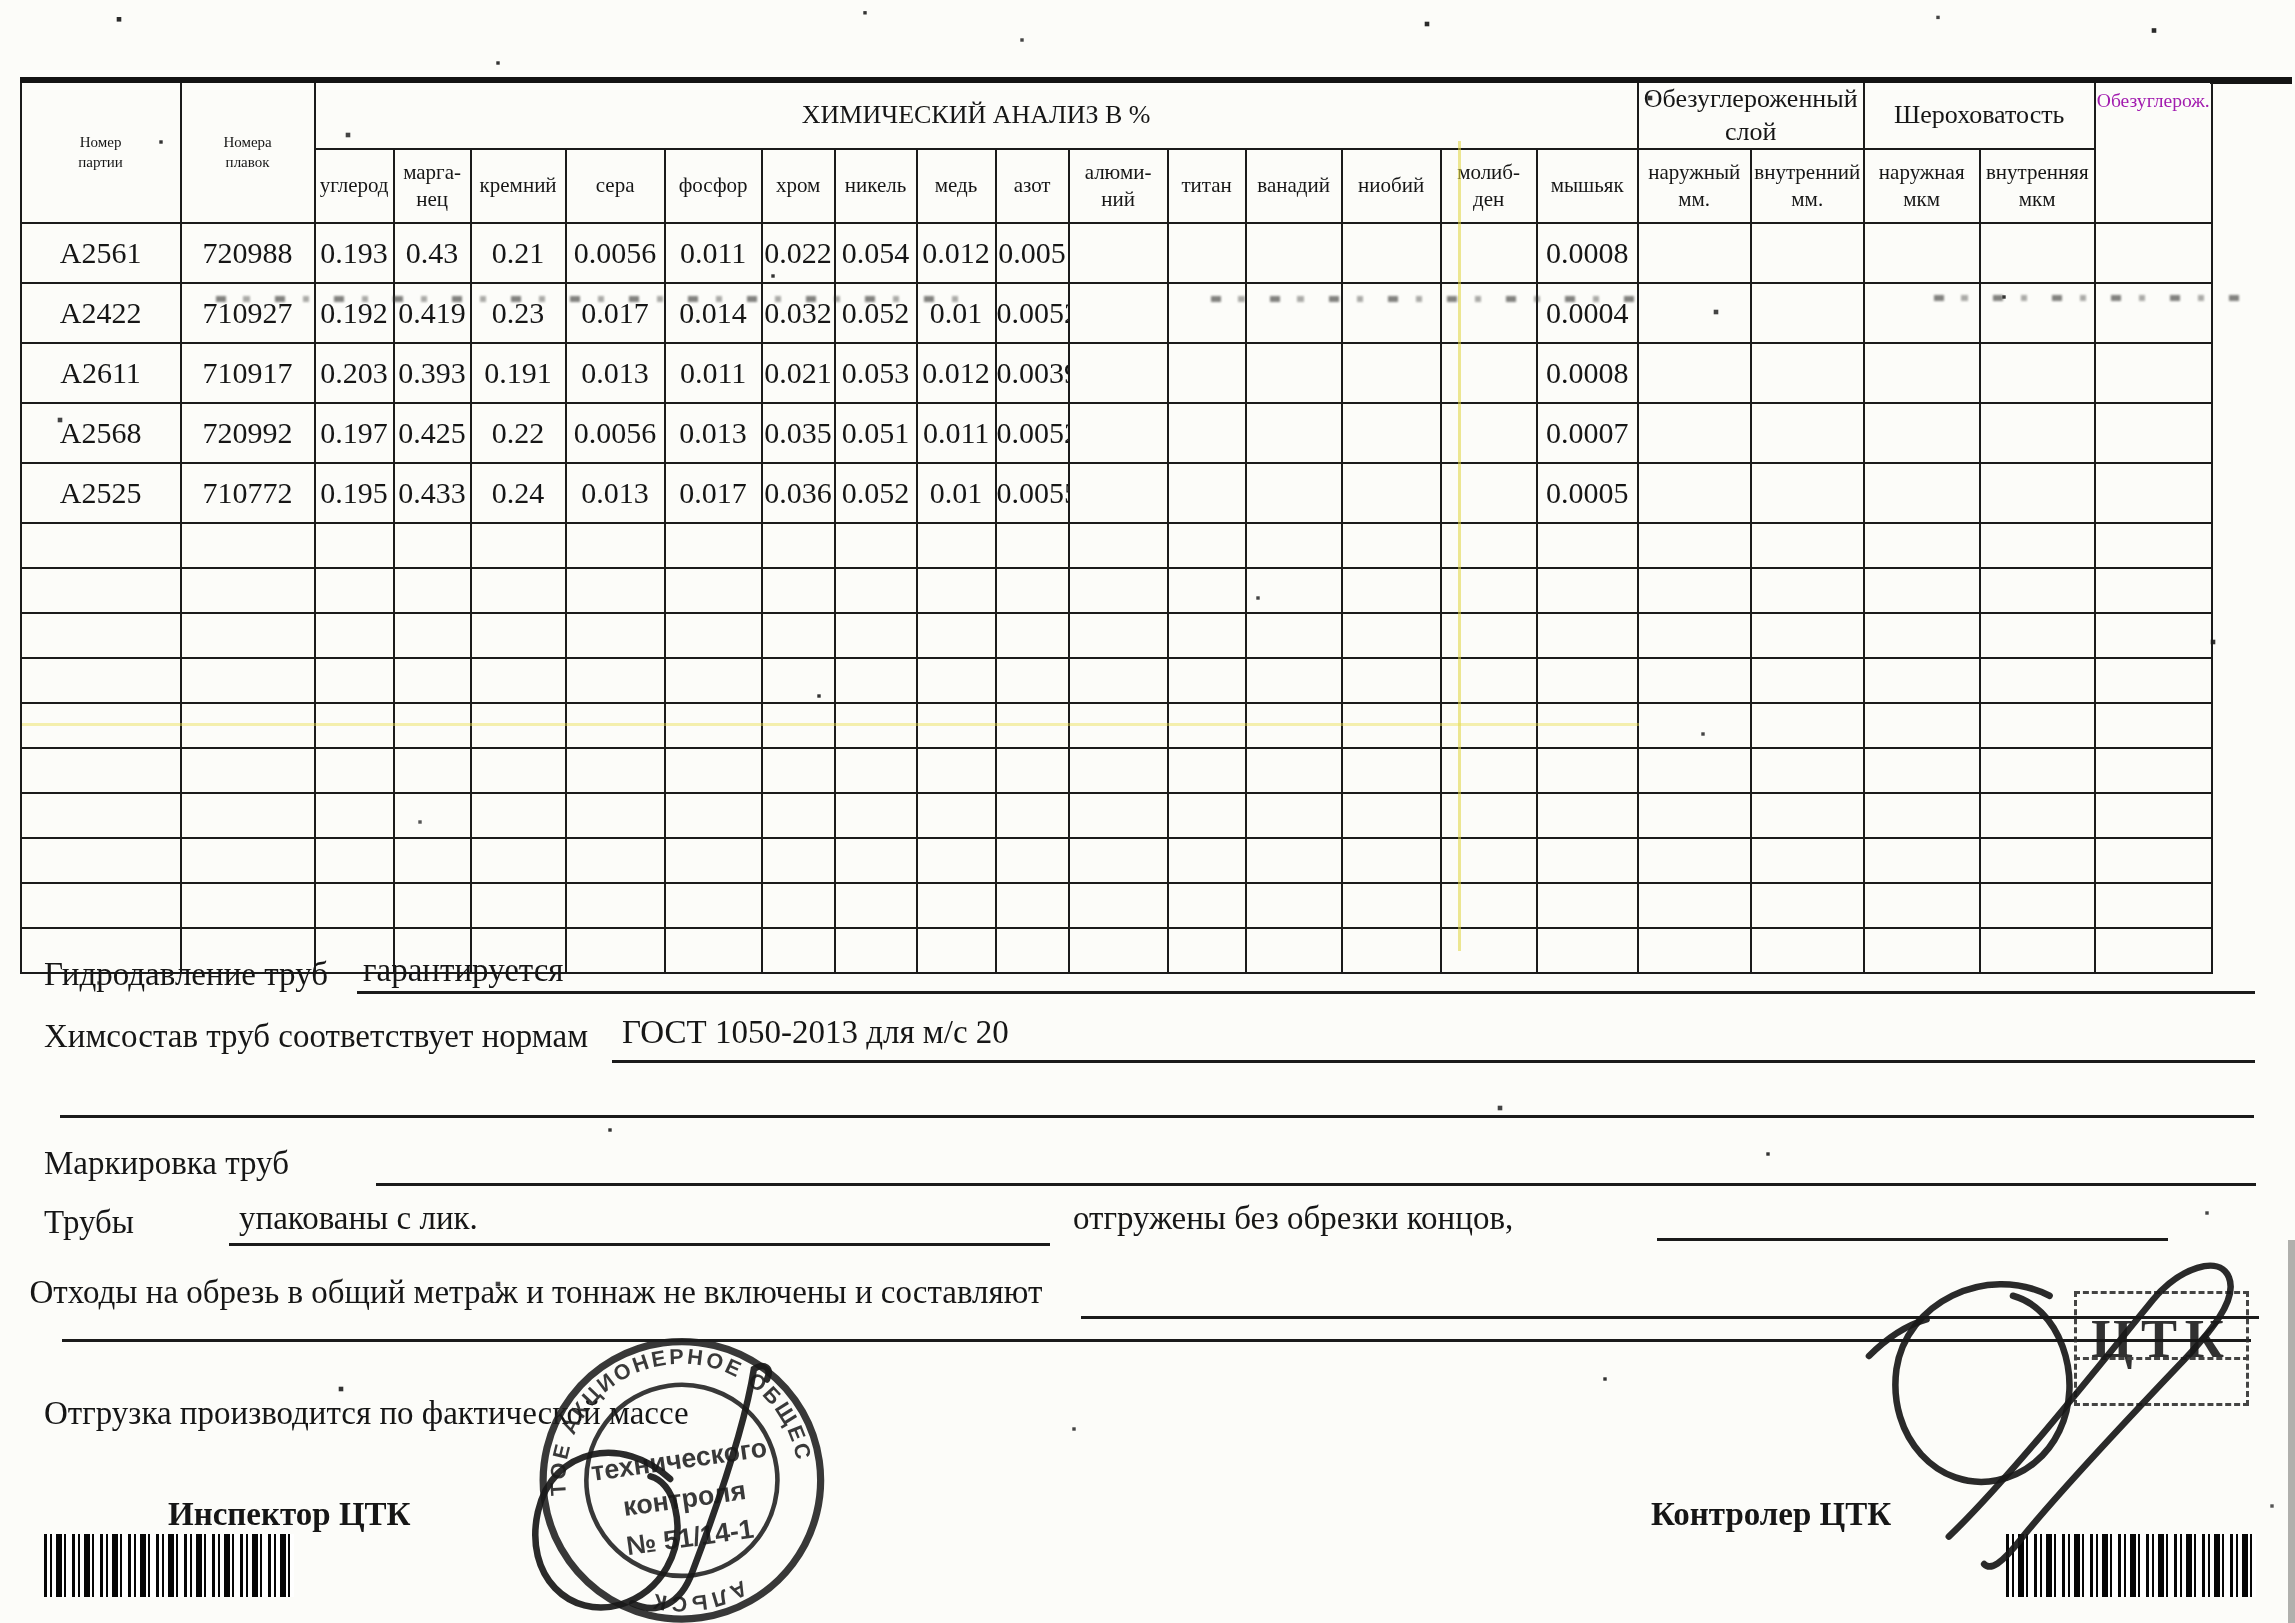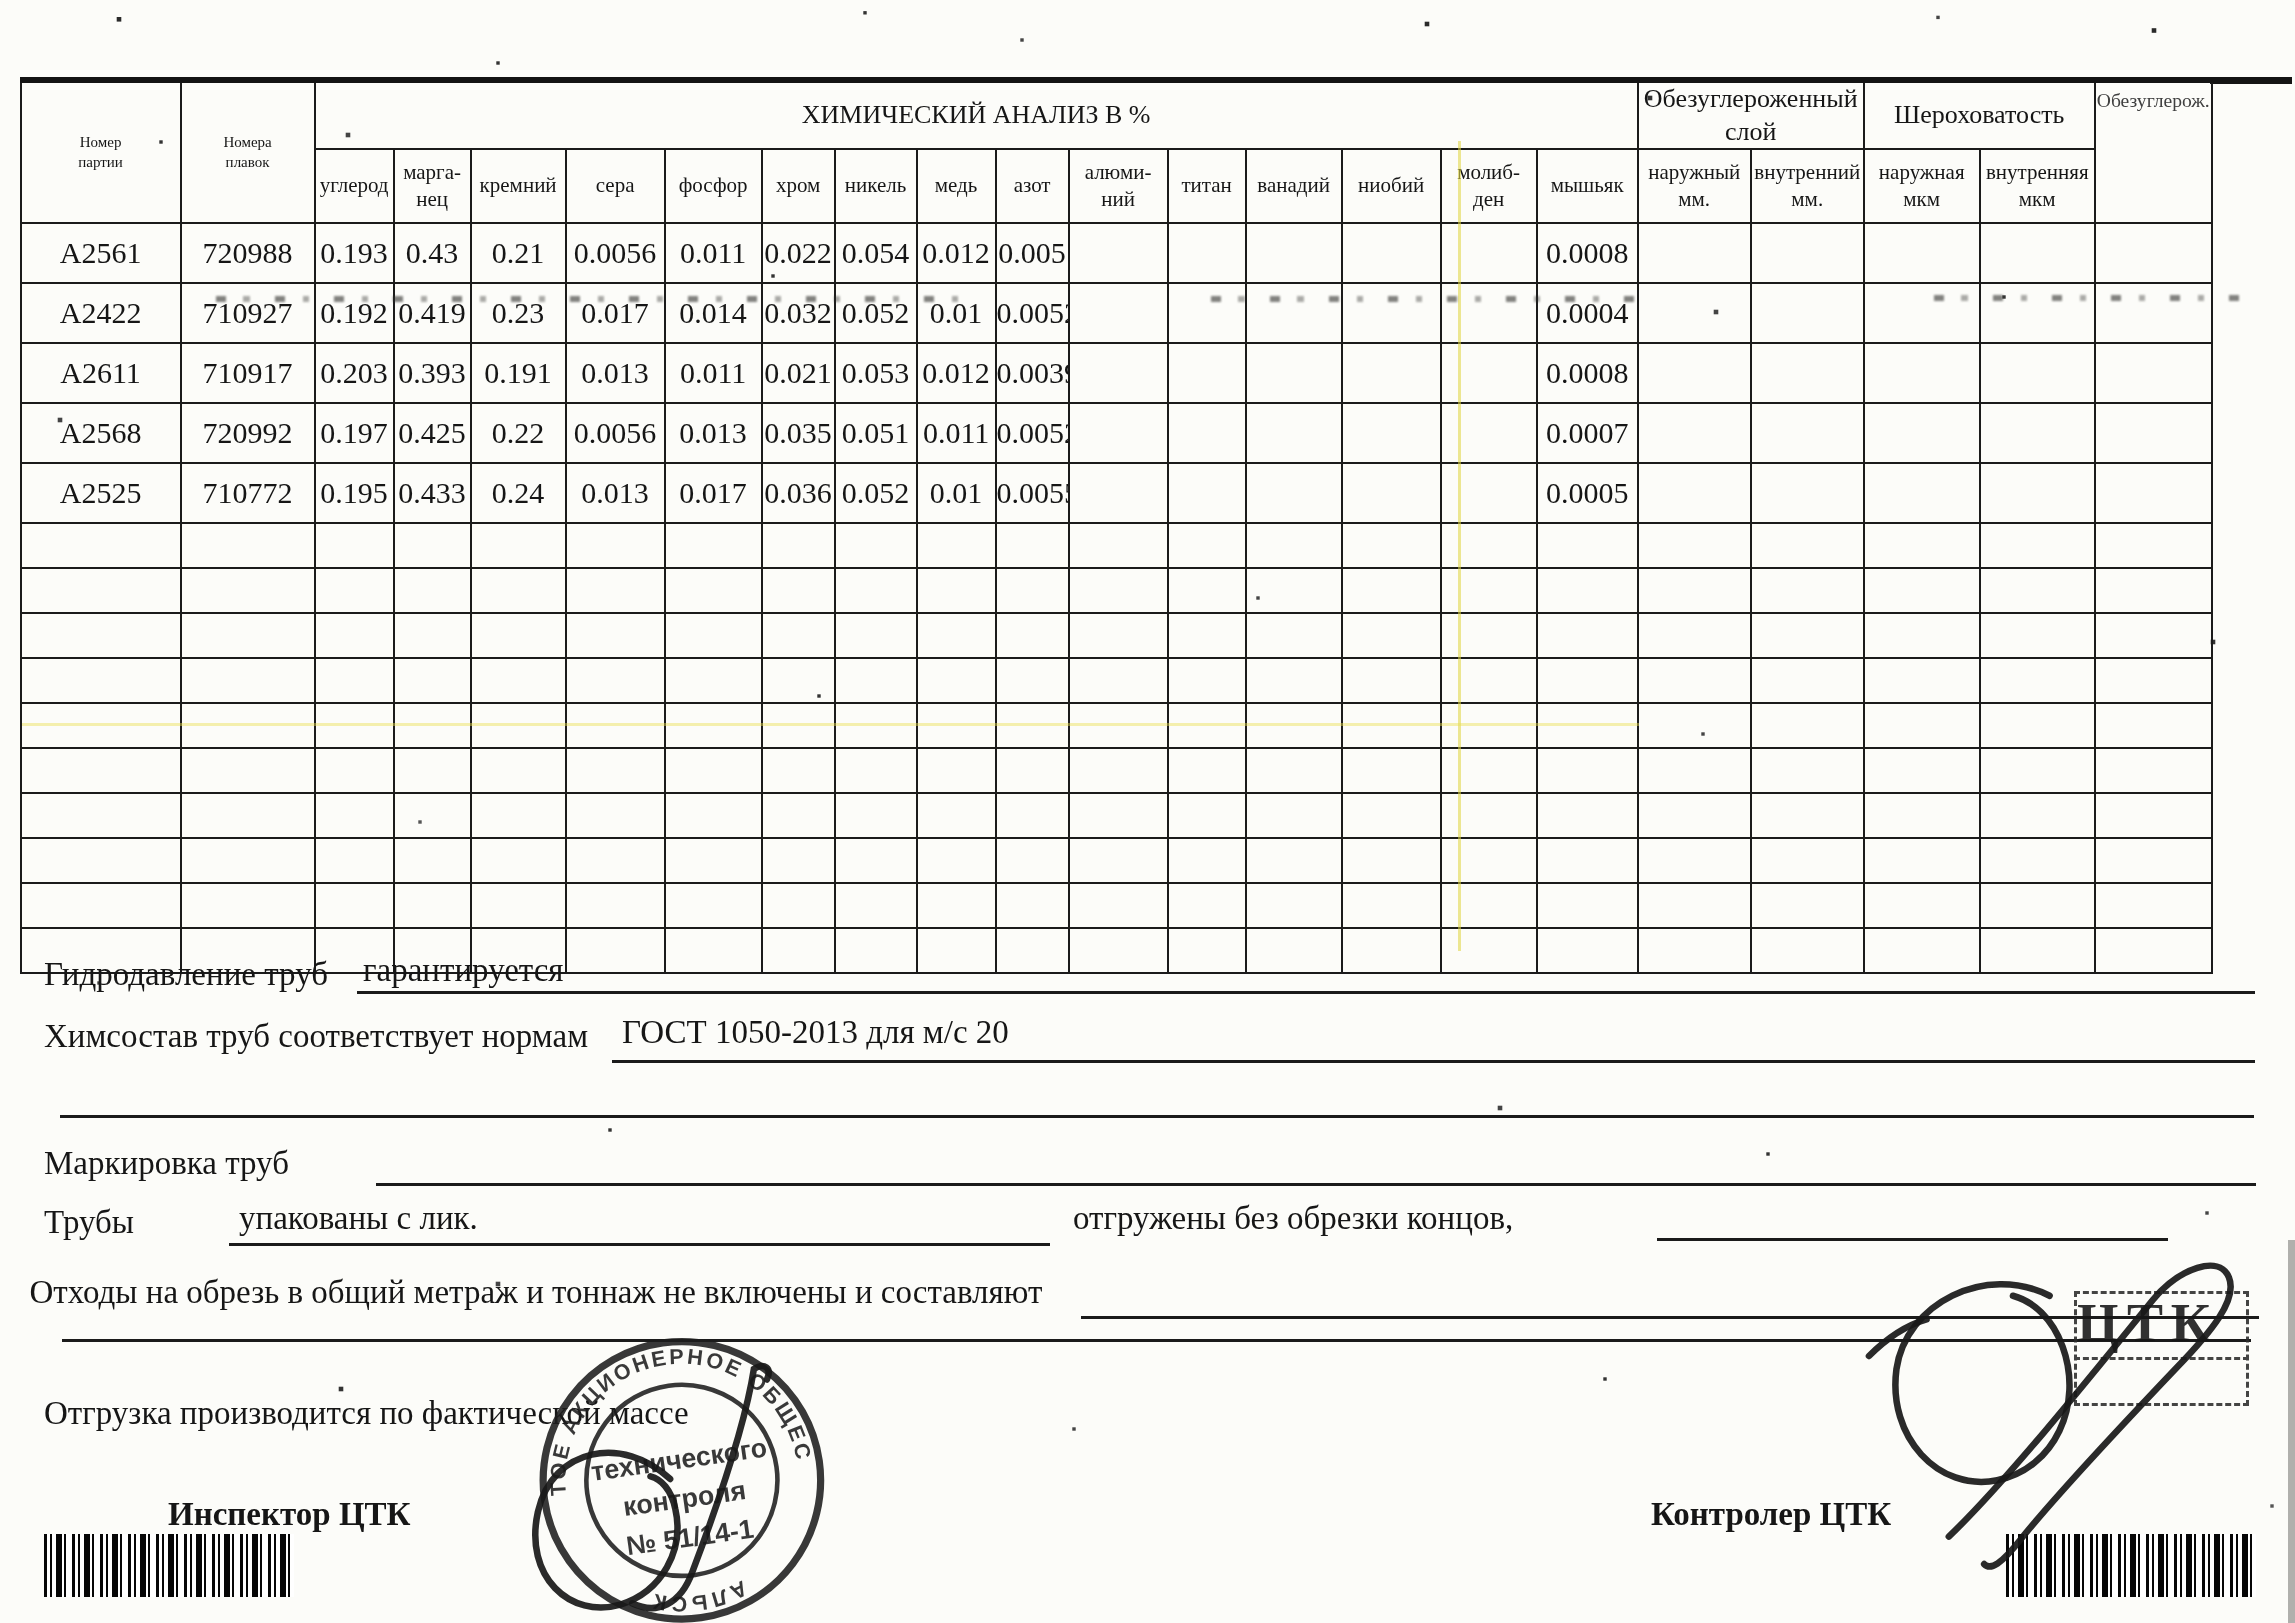--- a/index.html
+++ b/index.html
@@ -12,37 +12,37 @@
   .tablewrap{position:absolute;left:19.6px;top:77px;z-index:10}
   table{border-collapse:collapse;table-layout:fixed;width:2190px;border-top:6.5px solid #141414}
   th,td{border:2.6px solid #1b1b1b;padding:0;text-align:center;vertical-align:middle;overflow:hidden;font-weight:normal}
   thead tr.r1{height:61px}
   thead tr.r2{height:74px}
   tr.data{height:60px}
   tr.empty{height:45px}
   .h-main{font-size:15px;white-space:pre-line;line-height:1.3}
   .h-group{font-size:26px;white-space:pre-line;line-height:1.25}
   .h-sub{font-size:21px;white-space:pre-line;line-height:1.3}
-  .h-faint{color:#404040;filter:blur(0.7px);font-size:19.6px;vertical-align:top;padding-top:6.5px;white-space:nowrap}
+  .h-faint{color:#a21caf;filter:blur(0.7px);font-size:19.6px;vertical-align:top;padding-top:6.5px;white-space:nowrap}
   td{font-size:30px}
   
   .topline-ext{position:absolute;left:2210px;top:77px;width:82px;height:6.5px;background:#141414;z-index:9}
   
   .art-v{position:absolute;left:1458px;top:141px;width:2.6px;height:810px;background:rgba(222,212,60,.55);z-index:11}
   .art-h{position:absolute;left:22px;top:723px;width:1617px;height:2.6px;background:rgba(235,225,80,.45);z-index:11}
   
   .ftext{position:absolute;font-size:33px;white-space:nowrap;z-index:12}
   .bold{font-weight:bold}
   .uline{position:absolute;height:2.6px;background:#1b1b1b;z-index:12}
   
   .barcode{position:absolute;width:250px;height:63px;z-index:14;
     background:repeating-linear-gradient(90deg,#060606 0 3.3px,#fff 3.3px 5.9px,#060606 5.9px 7.9px,#fff 7.9px 12.4px,#060606 12.4px 17.7px,#fff 17.7px 20px,#060606 20px 22px,#fff 22px 28px)}
   
   .ctk{position:absolute;left:2074px;top:1291px;width:169px;height:109px;border:3.3px dashed #2b2b2b;opacity:.88;z-index:16}
-  .ctk .letters{font-size:54px;font-weight:bold;letter-spacing:7.9px;margin-top:0;line-height:1.1}
+  .ctk .letters{font-size:54px;font-weight:bold;letter-spacing:7.9px;text-align:center;margin-top:16px;line-height:1.1}
   .ctk .midline{position:absolute;left:-3.3px;right:-3.3px;top:63px;border-top:3.3px dashed #2b2b2b}
   
   .streak{position:absolute;height:5.9px;filter:blur(0.8px);z-index:13;
     background:repeating-linear-gradient(90deg,rgba(48,48,45,.6) 0 10.5px,transparent 10.5px 27.5px,rgba(48,48,45,.4) 27.5px 34px,transparent 34px 59px)}
   
   .edgestrip{position:absolute;right:0;top:1240px;width:7.2px;height:383px;background:#b0b0ad;z-index:30}
   .speckles{position:absolute;left:0;top:0;width:2px;height:2px;background:transparent;z-index:8;
     box-shadow:118px 18.3px 0 1.3px #2a2a2a,864px 11.8px 0 0.7px #333,1426px 23px 0 1.3px #2a2a2a,
     1937px 16.4px 0 0.7px #444,2153px 29.5px 0 1.3px #2a2a2a,497px 62px 0 0.7px #333,
     1021px 39px 0 0.7px #444,1649px 97px 0 1.3px #333,2245px 79px 0 1.3px #555,

